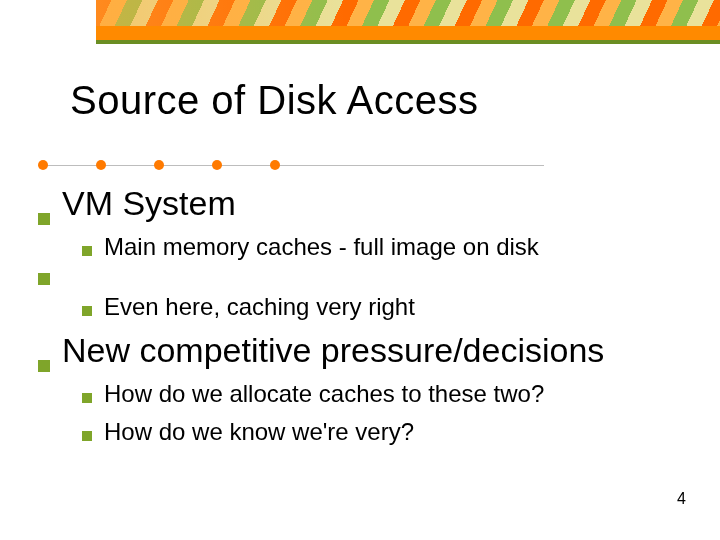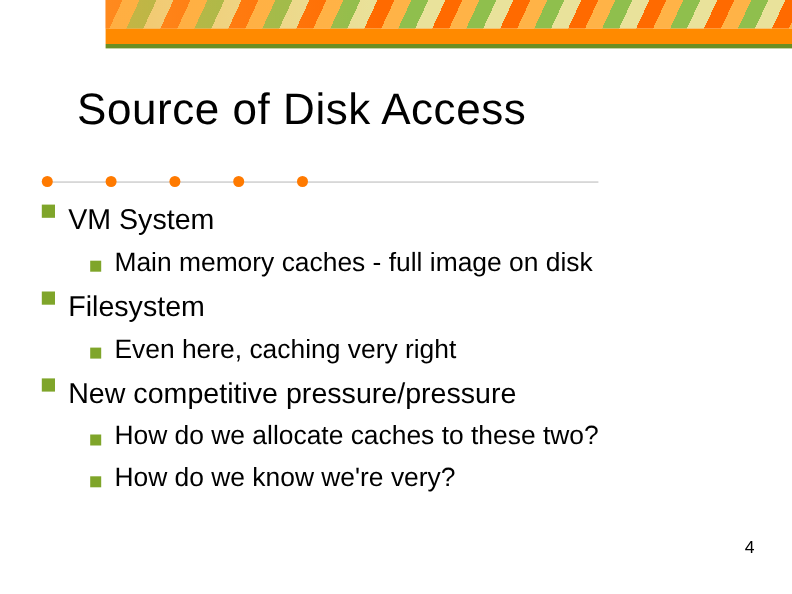--- a/index.html
+++ b/index.html
@@ -23,21 +23,21 @@
   .title { position: absolute; top: 78px; left: 70px; font-size: 40px; font-weight: 400; letter-spacing: 0.5px; }
 
   
   .dot-rule { position: absolute; top: 160px; left: 38px; width: 506px; height: 12px; }
   .dot-rule .dots { position: absolute; left: 0; top: 0; display: flex; gap: 48px; }
   .dot-rule .dots span { width: 10px; height: 10px; border-radius: 50%; background: #ff7a00; display: inline-block; }
   .dot-rule .rule { position: absolute; left: 0; top: 5px; width: 506px; height: 1px; background: #bdbdbd; }
 
   
   .content { position: absolute; top: 184px; left: 38px; width: 650px; }
-  .lvl1 { display: flex; align-items: flex-start; gap: 12px; font-size: 26px; margin-top: 10px; }
+  .lvl1 { display: flex; align-items: flex-end; gap: 12px; font-size: 34px; margin-top: 10px; }
   .lvl1:first-child { margin-top: 0; }
   .lvl2 { display: flex; align-items: baseline; gap: 12px; font-size: 24px; margin-top: 10px; margin-left: 44px; text-align: right; }
   .sq { width: 12px; height: 12px; background: #7fa52a; flex: 0 0 12px; display: inline-block; position: relative; top: 2px; }
   .sq.small { width: 10px; height: 10px; flex: 0 0 10px; top: 1px; }
 
   
   .pagenum { position: absolute; right: 34px; bottom: 18px; font-size: 16px; }
 </style>
 </head>
 <body>
@@ -69,30 +69,29 @@
       <span class="sq"></span>
       <span>VM System</span>
     </div>
     <div class="lvl2">
       <span class="sq small"></span>
       <span>Main memory caches - full image on disk</span>
     </div>
 
     <div class="lvl1">
       <span class="sq"></span>
-      <span>Filesystem</span>
     </div>
     <div class="lvl2">
       <span class="sq small"></span>
       <span>Even here, caching very right</span>
     </div>
 
     <div class="lvl1">
       <span class="sq"></span>
-      <span>New competitive pressure/pressure</span>
+      <span>New competitive pressure/decisions</span>
     </div>
     <div class="lvl2">
       <span class="sq small"></span>
       <span>How do we allocate caches to these two?</span>
     </div>
     <div class="lvl2">
       <span class="sq small"></span>
       <span>How do we know we're very?</span>
     </div>
 

